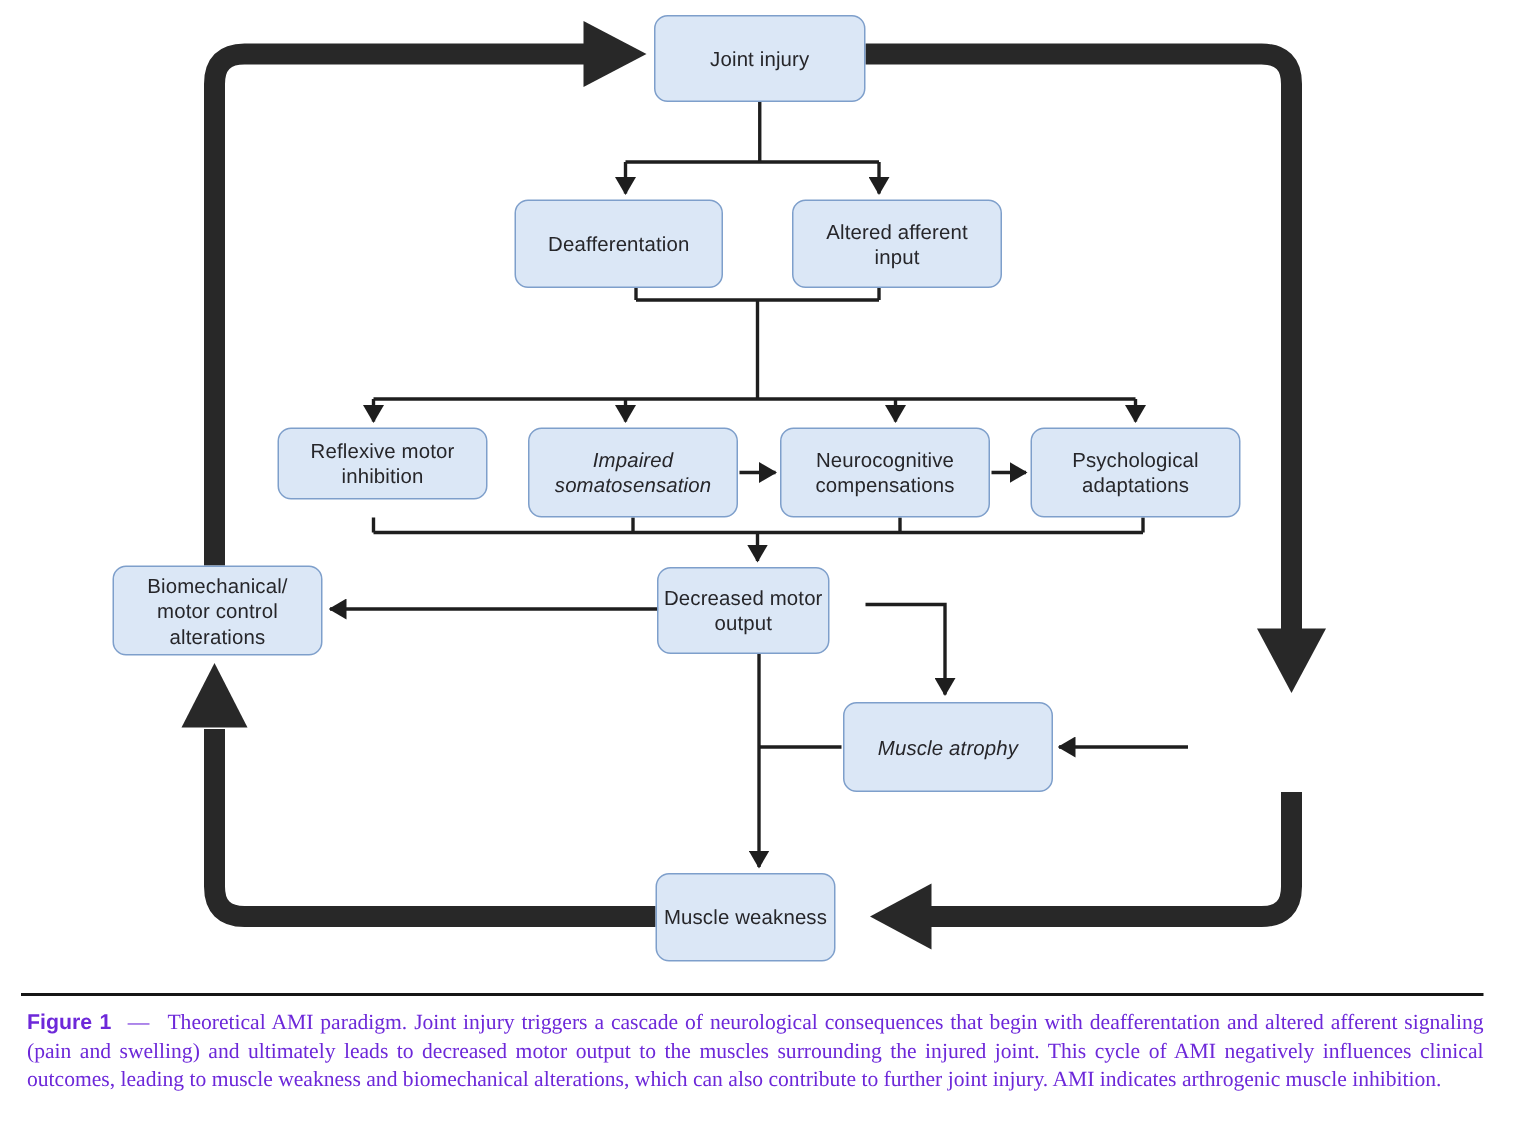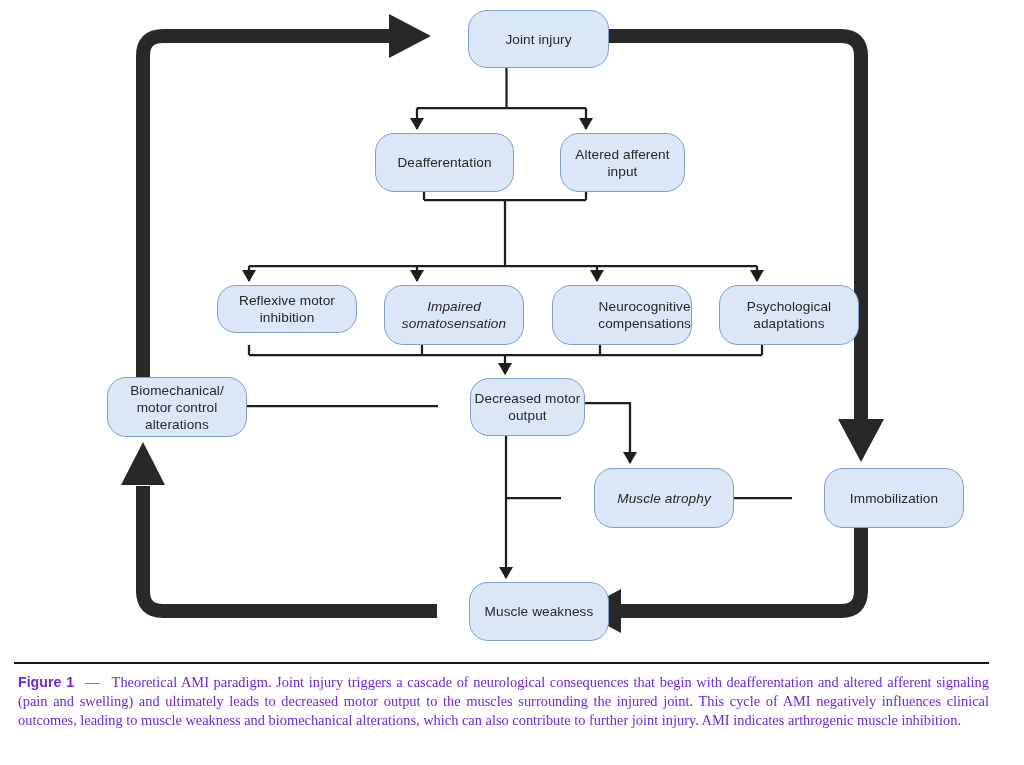--- a/index.html
+++ b/index.html
@@ -13,48 +13,47 @@
 
   
   .diagram { position: relative; width: 1024px; height: 655px; }
   .connectors { position: absolute; left: 0; top: 0; }
 
   .node {
     position: absolute;
     box-sizing: border-box;
     background: #dbe7f6;
     border: 1.6px solid #7e9fcb;
-    border-radius: 19px;
+    border-radius: 9px;
     display: flex;
     align-items: center;
     justify-content: center;
     text-align: center;
-    margin-left: 32px;
   }
   .node-label {
     white-space: pre-line;
     font-size: 13.6px;
     line-height: 17px;
     color: #26262a;
     letter-spacing: 0.1px;
   }
 
   
   #n-joint        { left: 436px; top: 10px;  width: 141px; height: 58px; }
   #n-deaff        { left: 343px; top: 133px; width: 139px; height: 59px; }
-  #n-altered      { left: 528px; top: 133px; width: 125px; height: 59px; }
+  #n-altered      { left: 528px; top: 133px; width: 140px; height: 59px; }
   #n-reflex       { left: 185px; top: 285px; width: 140px; height: 48px; }
   #n-impaired     { left: 352px; top: 285px; width: 140px; height: 60px; font-style: italic; }
-  #n-neuro        { left: 520px; top: 285px; width: 140px; height: 60px; justify-content: flex-end; }
+  #n-neuro        { left: 520px; top: 285px; width: 140px; height: 60px; }
   #n-psych        { left: 687px; top: 285px; width: 140px; height: 60px; }
   #n-biomech      { left: 75px;  top: 377px; width: 140px; height: 60px; }
   #n-decreased    { left: 438px; top: 378px; width: 115px; height: 58px; }
   #n-atrophy      { left: 562px; top: 468px; width: 140px; height: 60px; font-style: italic; }
   #n-immob        { left: 792px; top: 468px; width: 140px; height: 60px; }
-  #n-weakness     { left: 437px; top: 582px; width: 140px; height: 59px; }
+  #n-weakness     { left: 437px; top: 582px; width: 120px; height: 59px; }
 
   
   .caption-block { position: absolute; left: 0; top: 655px; width: 1024px; }
   .caption-rule  { height: 2.2px; background: #161616; margin: 7px 35px 0 14px; }
   .caption-text  {
     margin: 9px 35px 0 18px;
     font-family: "Liberation Serif", serif;
     font-size: 14.4px;
     line-height: 18.8px;
     text-align: justify;
@@ -162,23 +161,20 @@
 motor control
 alterations</span>
     </div>
     <div class="node" id="n-decreased">
       <span class="node-label">Decreased motor
 output</span>
     </div>
     <div class="node" id="n-atrophy">
       <span class="node-label">Muscle atrophy</span>
     </div>
-    <div class="node" id="n-immob">
-      <span class="node-label">Immobilization</span>
-    </div>
     <div class="node" id="n-weakness">
       <span class="node-label">Muscle weakness</span>
     </div>
   </div>
 
   <div class="caption-block">
     <div class="caption-rule"></div>
     <p class="caption-text">
       <span class="caption-label">Figure 1</span><span class="caption-dash">—</span><span class="caption-body">Theoretical AMI paradigm. Joint injury triggers a cascade of neurological consequences that begin with deafferentation and altered afferent signaling (pain and swelling) and ultimately leads to decreased motor output to the muscles surrounding the injured joint. This cycle of AMI negatively influences clinical outcomes, leading to muscle weakness and biomechanical alterations, which can also contribute to further joint injury. AMI indicates arthrogenic muscle inhibition.</span>
     </p>

